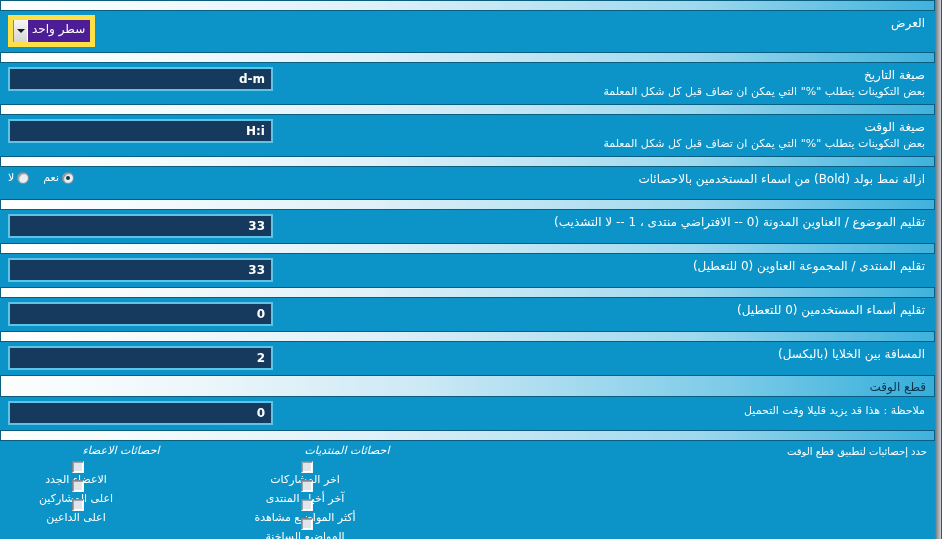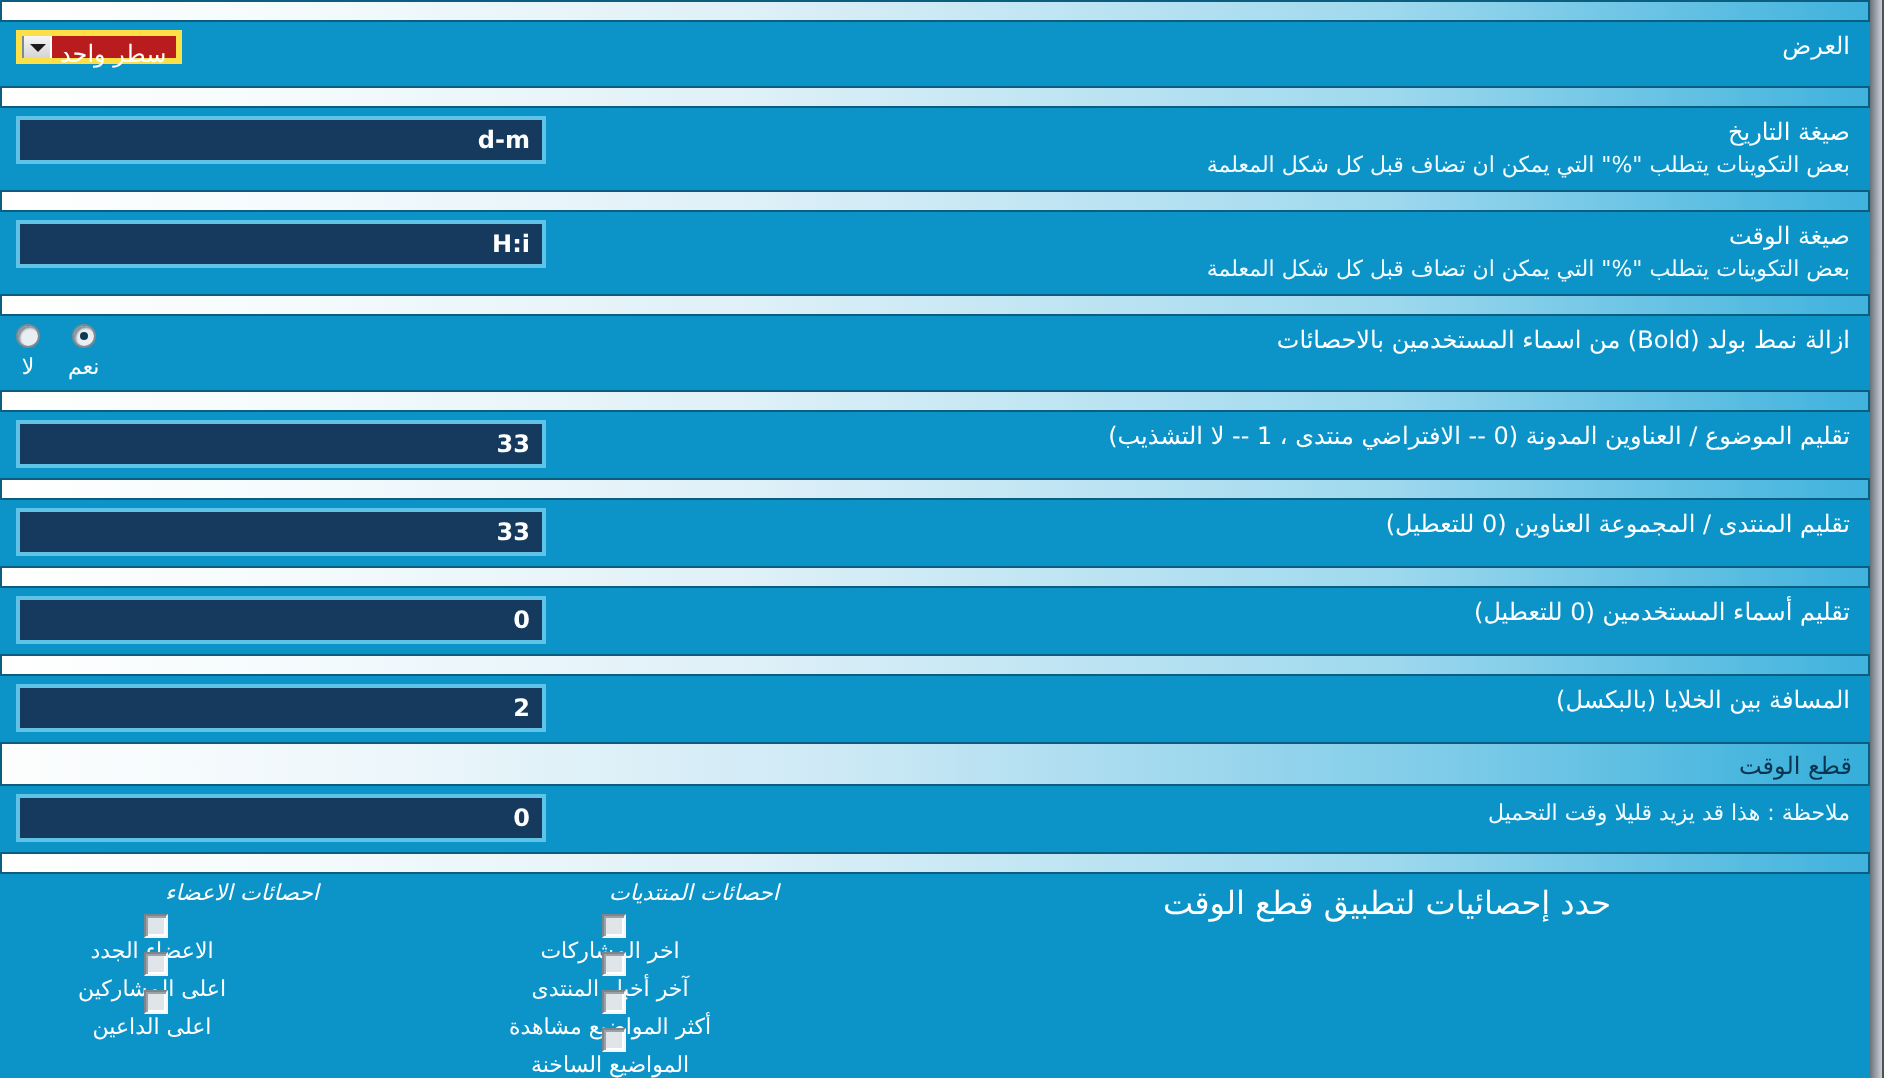--- a/index.html
+++ b/index.html
@@ -111,23 +111,23 @@
     font-family: "DejaVu Sans", "Liberation Sans", sans-serif;
     text-align: right;
     direction: rtl;
     padding: 0 6px 0 6px;
     outline: none;
   }
   .selwrap {
     display: inline-flex;
     flex-direction: row;
     align-items: stretch;
-    height: 17px;
-    background: #b91c1c;
-    border: 3px solid #fde047;
+    height: 32px;
+    background: #4c1d95;
+    border: 5px solid #fde047;
     direction: rtl;
   }
   .selwrap .seltext {
     color: #ffffff;
     font-size: 12px;
     line-height: 18px;
     padding: 0 5px 0 4px;
     white-space: nowrap;
   }
   .selwrap .selarrow {
@@ -150,21 +150,21 @@
   .radios {
     display: flex;
     flex-direction: row;
     align-items: center;
     gap: 14px;
     direction: rtl;
     padding-right: 2px;
   }
   .radio-item {
     display: flex;
-    flex-direction: column;
+    flex-direction: row;
     align-items: center;
     gap: 3px;
   }
   .radio-dot {
     width: 12px; height: 12px;
     border-radius: 50%;
     background: #e8eef2;
     border: 1px solid #7d8a92;
     box-shadow: inset 1px 1px 1px rgba(60,80,95,0.6);
     position: relative;
@@ -187,23 +187,23 @@
   
   .matrix {
     display: flex;
     flex-direction: row;
     align-items: flex-start;
     padding: 3px 8px 6px 8px;
     direction: rtl;
   }
   .matrix .mat-label {
     flex: 1 1 auto;
-    text-align: center;
-    color: #ffffff;
-    font-size: 16px;
+    text-align: right;
+    color: #ffffff;
+    font-size: 10px;
     padding-top: 2px;
     white-space: nowrap;
   }
   .cbcol {
     flex: 0 0 auto;
     width: 226px;
     display: flex;
     flex-direction: column;
     align-items: center;
   }

